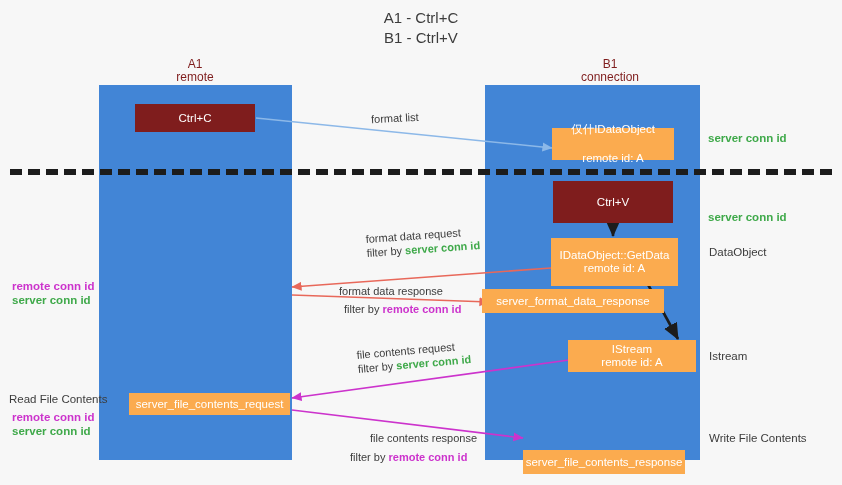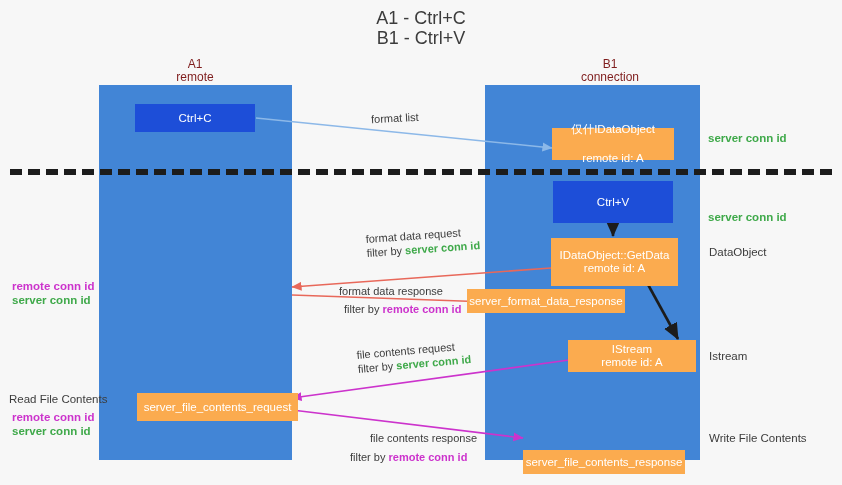--- a/index.html
+++ b/index.html
@@ -14,31 +14,31 @@
   #stage{position:absolute;left:0;top:0;width:842px;height:485px;}
   #svg-layer{position:absolute;left:0;top:0;width:842px;height:485px;}
   .lane{position:absolute;background:#4285d6;}
   .lane-head{position:absolute;text-align:center;font-size:12px;color:#7f1d1d;line-height:13px;}
   .node{
     position:absolute;box-sizing:border-box;
     display:flex;flex-direction:column;align-items:center;justify-content:center;
     color:#ffffff;font-size:11.5px;line-height:13px;text-align:center;
   }
   .node.orange{background:#fbab4f;}
-  .node.green{background:#1d4ed8;}
+  .node.green{background:#7f1d1d;}
   .node .l2{font-size:11.5px;}
   .edge-label{
     position:absolute;font-size:11px;line-height:14px;color:#3c3c3c;white-space:nowrap;
   }
   .green-t{color:#3fa94a;font-weight:bold;}
   .magenta-t{color:#cc33cc;font-weight:bold;}
   .side-note{position:absolute;font-size:11.5px;line-height:14px;color:#3c3c3c;white-space:nowrap;}
   .side-note .green-t,.side-note .magenta-t{font-weight:bold;}
   .title{position:absolute;left:0;top:8px;width:842px;text-align:center;
-         font-size:18px;line-height:20px;color:#3c3c3c;}
+         font-size:15px;line-height:20px;color:#3c3c3c;}
   .dash-line{position:absolute;left:10px;top:169px;width:822px;height:0;
              border-top:6px dashed #1c1c1c;}
 </style>
 </head>
 <body>
 
 <div id="stage">
 
   <div class="title">
     <div>A1 - Ctrl+C</div>
@@ -102,30 +102,30 @@
   <div class="node green" style="left:553px;top:181px;width:120px;height:42px;">
     <div>Ctrl+V</div>
   </div>
 
   <div class="node orange" style="left:551px;top:238px;width:127px;height:48px;">
     <div>IDataObject::GetData</div>
     <div class="l2">remote id: A</div>
   </div>
 
 
-  <div class="node orange" style="left:467px;top:289px;width:158px;height:24px;">
+  <div class="node orange" style="left:482px;top:289px;width:182px;height:24px;">
     <div>server_format_data_response</div>
   </div>
 
   <div class="node orange" style="left:568px;top:340px;width:128px;height:32px;">
     <div>IStream</div>
     <div class="l2">remote id: A</div>
   </div>
 
-  <div class="node orange" style="left:129px;top:393px;width:161px;height:28px;margin-left:8px;">
+  <div class="node orange" style="left:129px;top:393px;width:161px;height:22px;">
     <div>server_file_contents_request</div>
   </div>
 
   <div class="node orange" style="left:523px;top:450px;width:162px;height:24px;">
     <div>server_file_contents_response</div>
   </div>
 
   <div class="edge-label" style="left:371px;top:111px;transform:rotate(-3deg);">
     <span>format list</span>
   </div>

